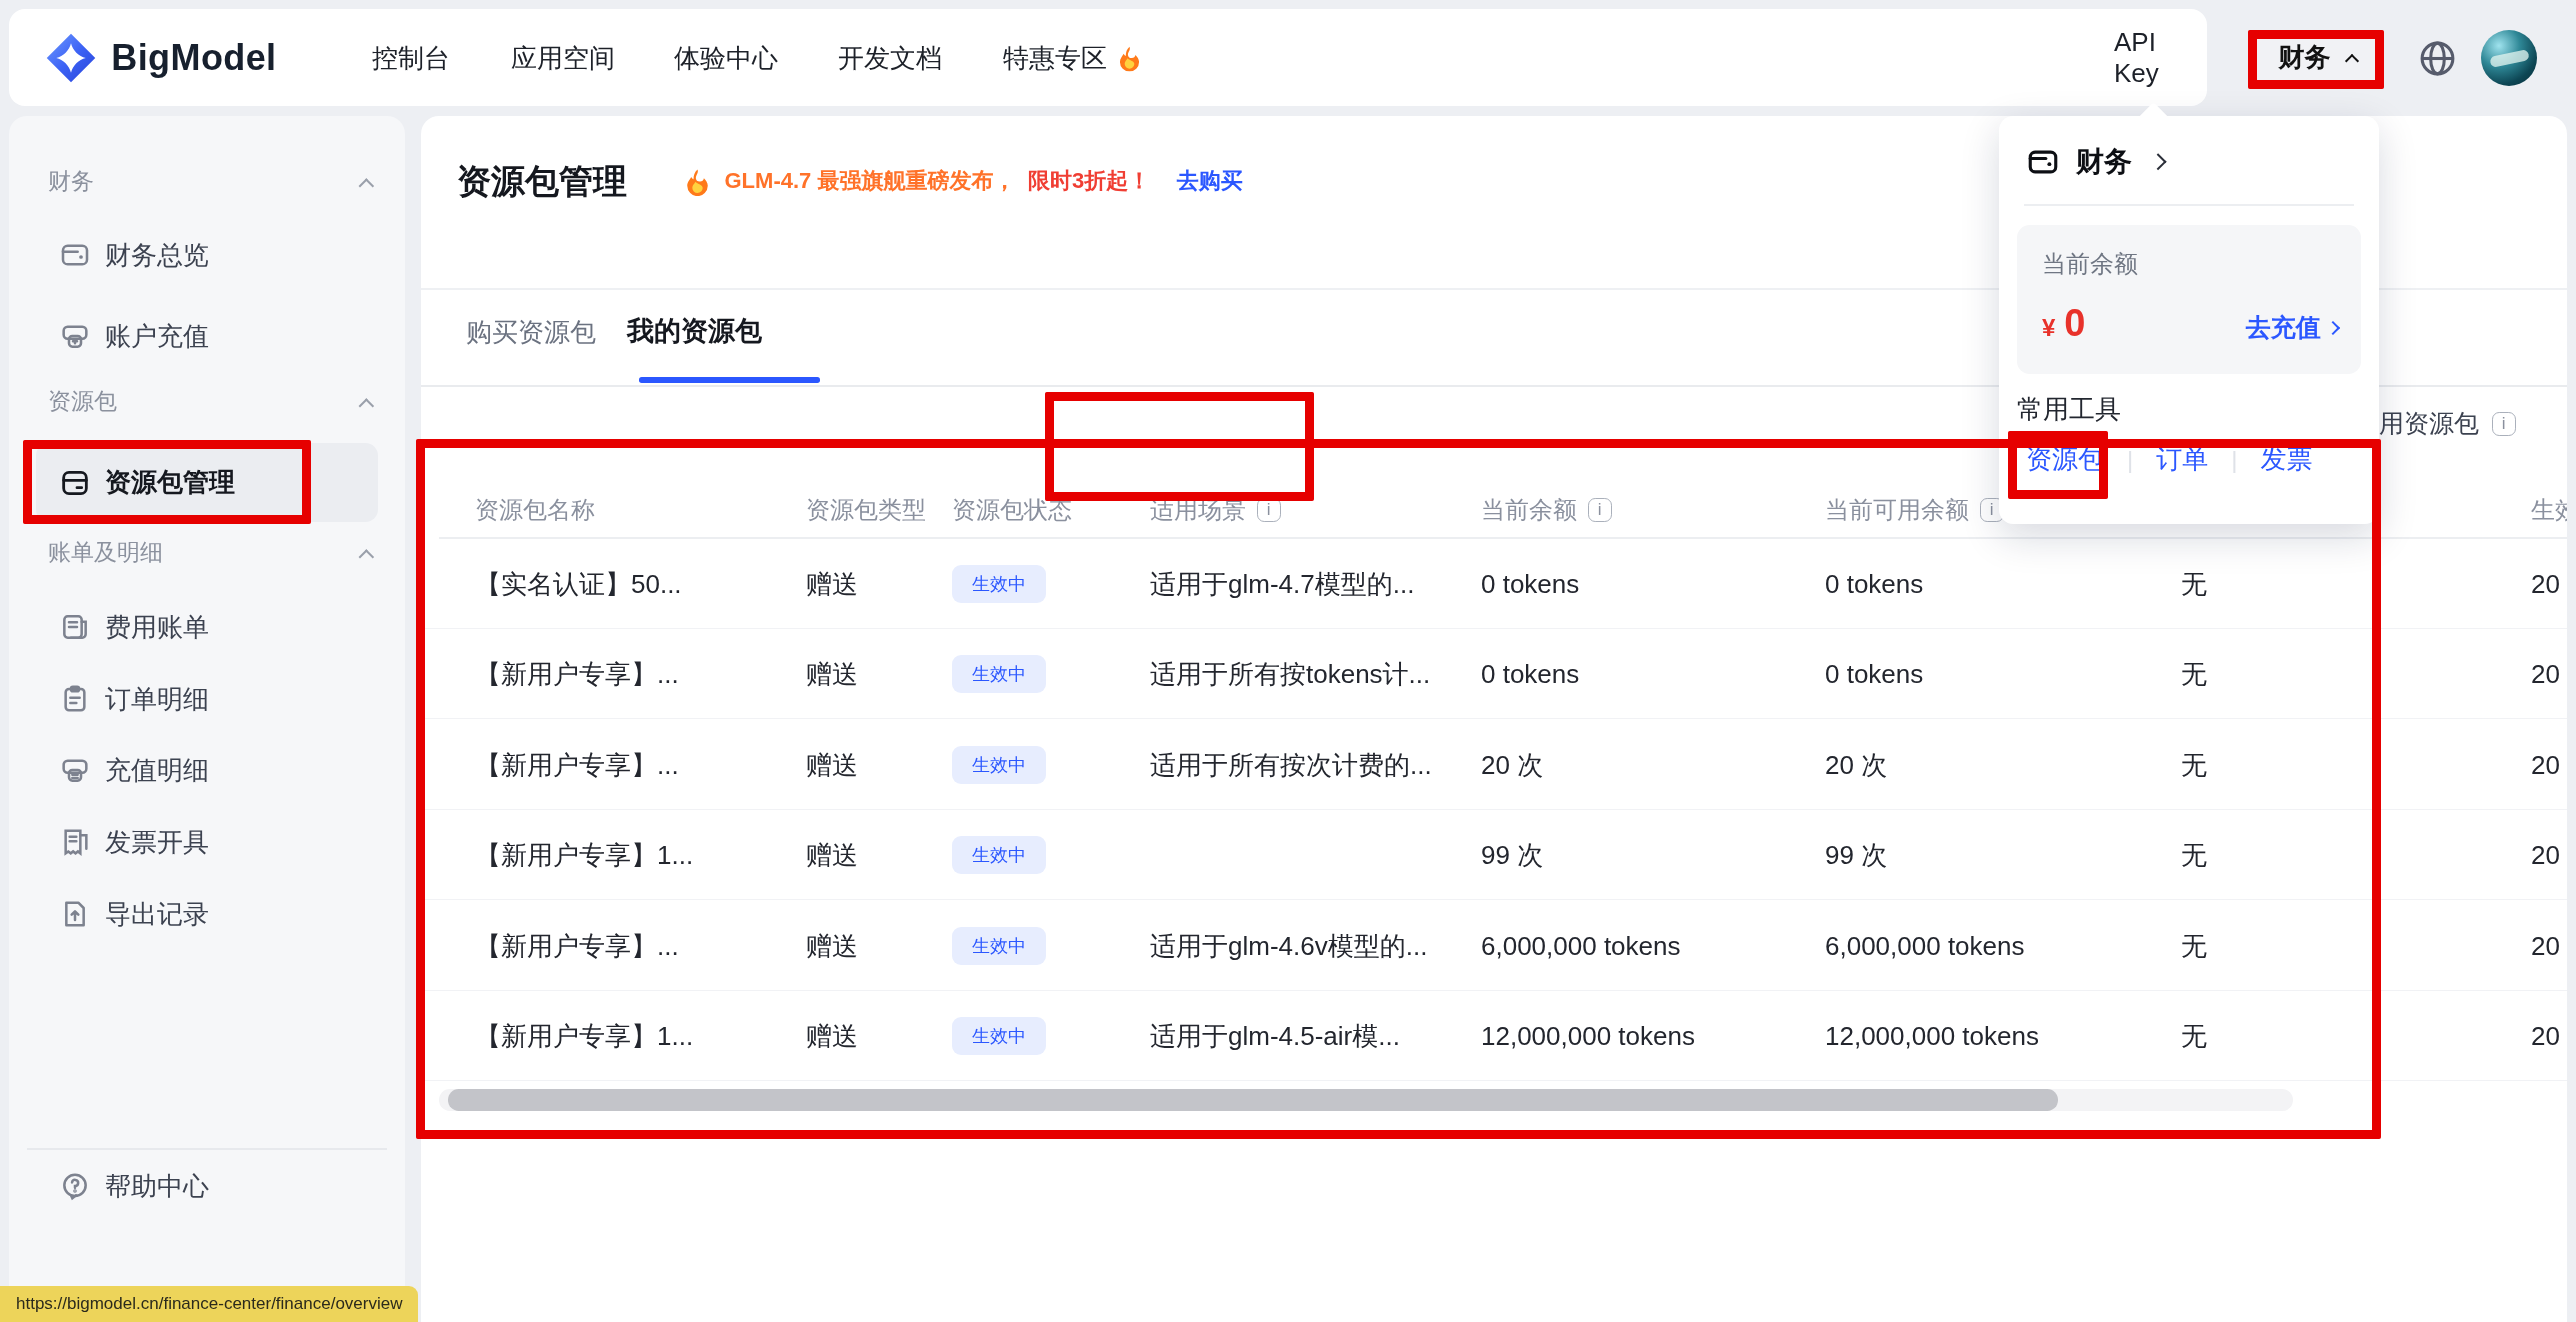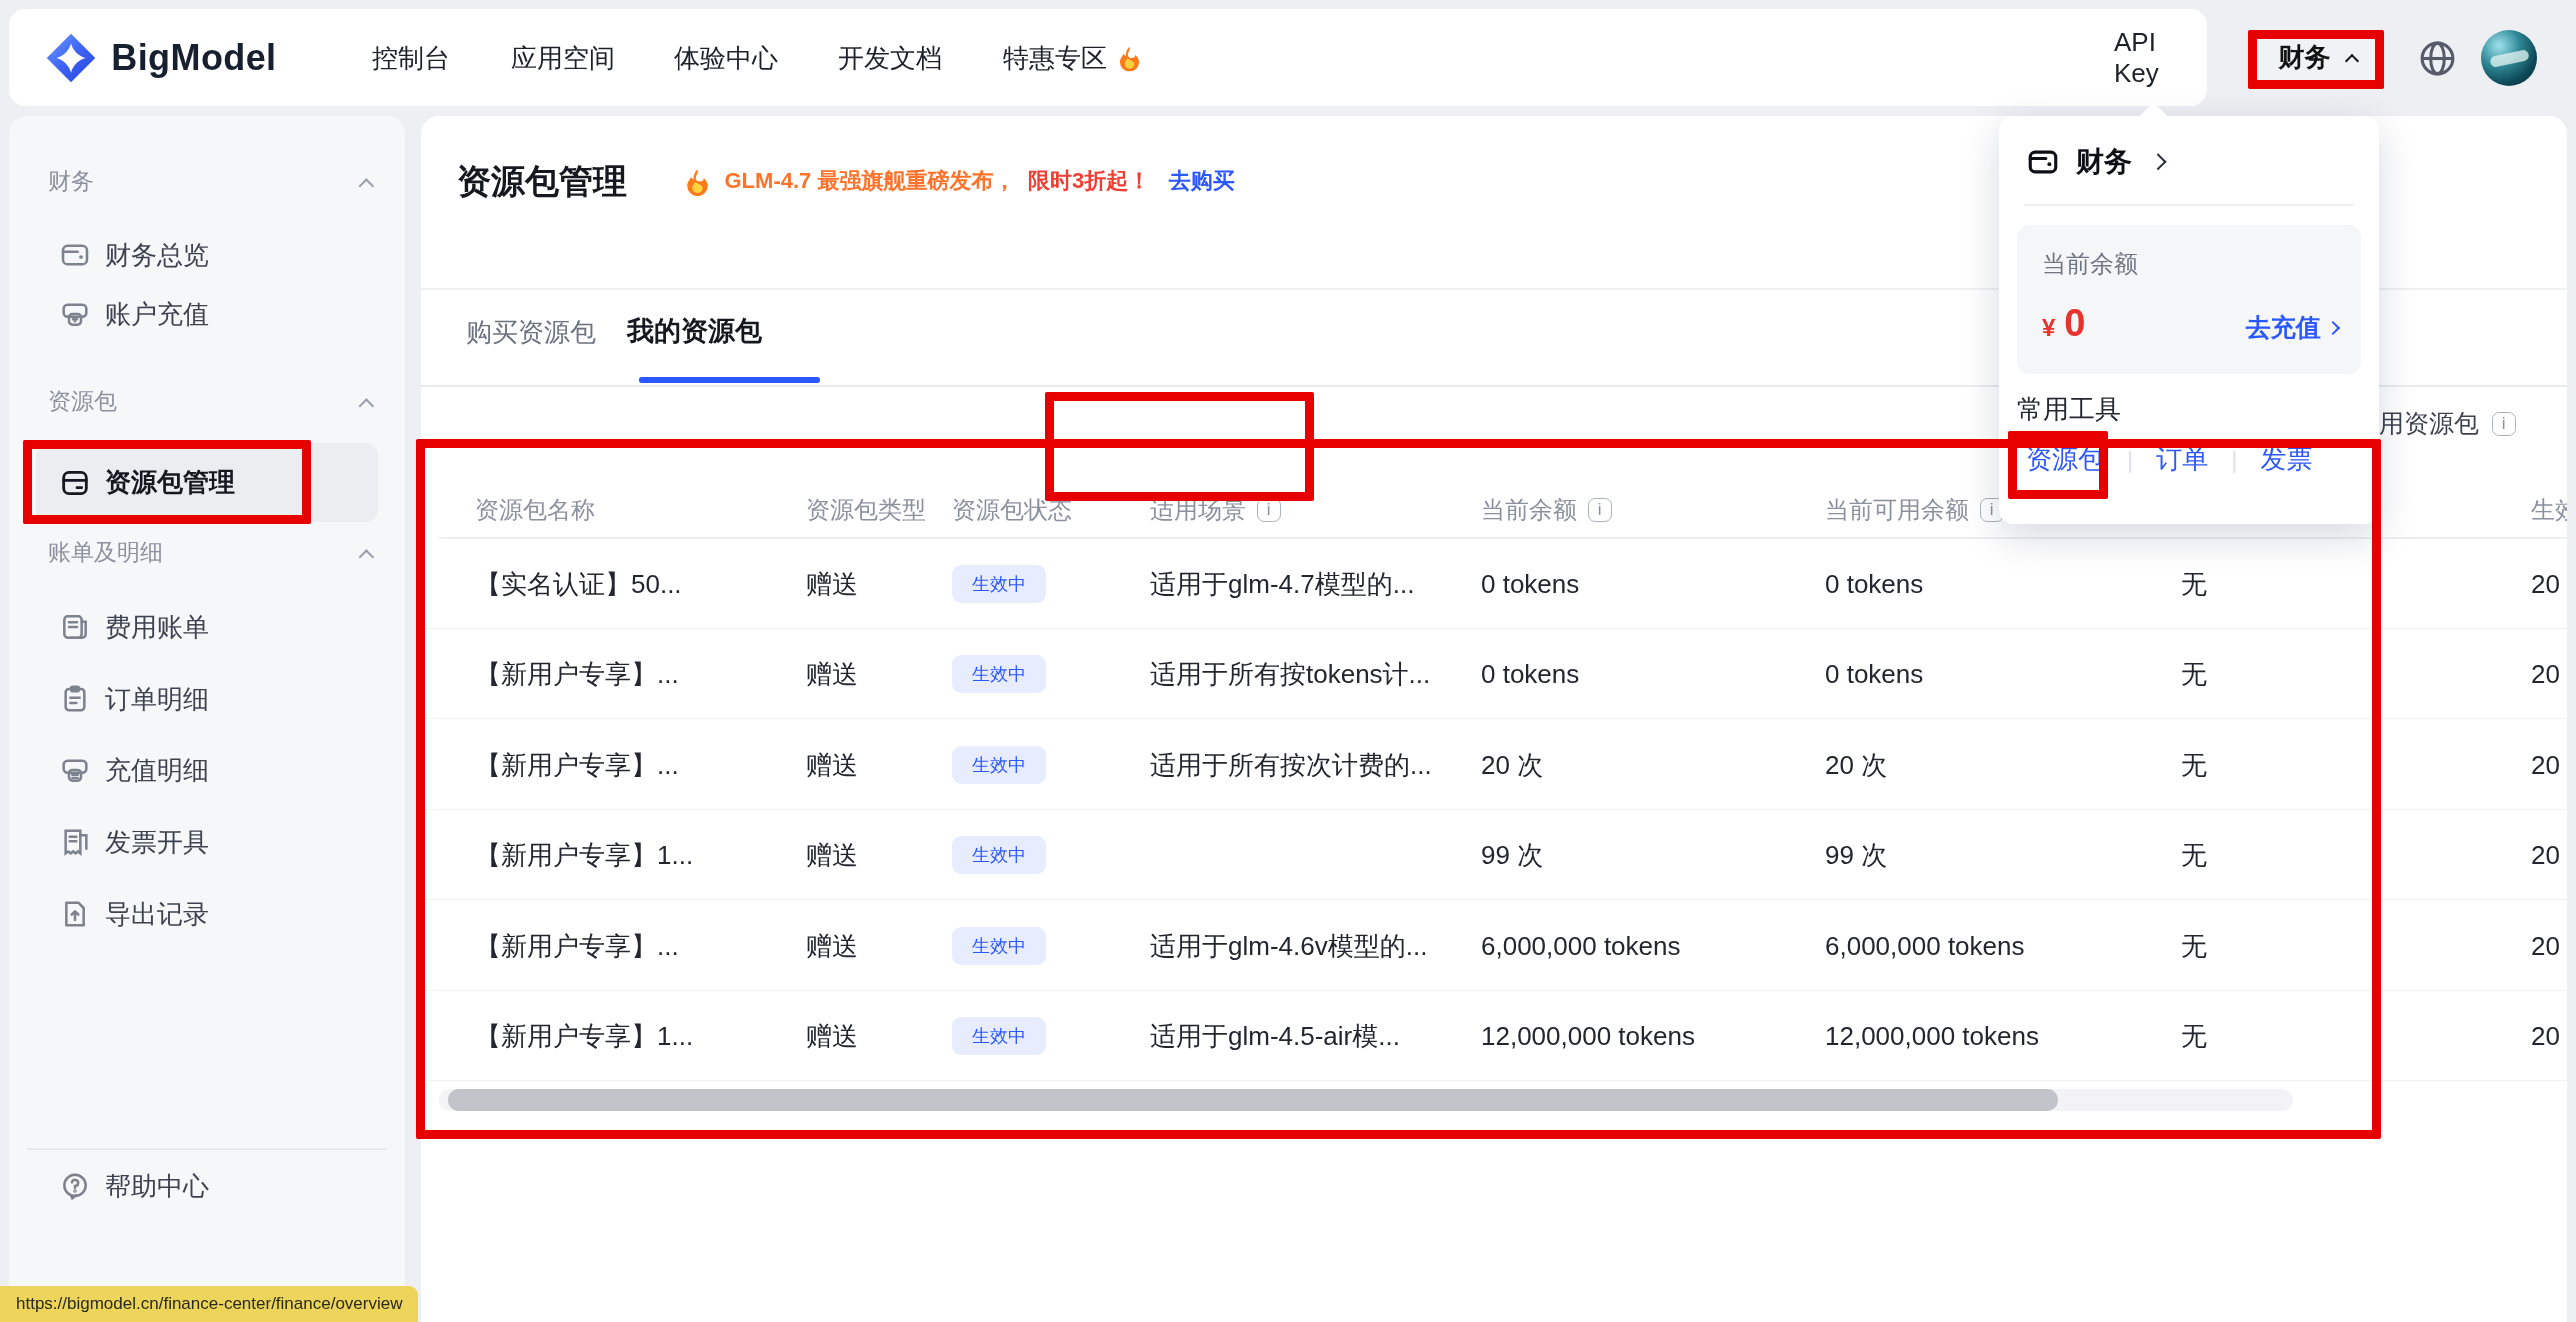--- a/index.html
+++ b/index.html
@@ -48,21 +48,21 @@
   .sitem svg { flex:0 0 auto; }
   .sdivider { position:absolute; left:18px; right:18px; top:1032px; height:1.8px; background:#e7e9ed; }
   
   .content { position:absolute; left:421px; top:116px; width:2146px; height:1206px;
     background:#fff; border-radius:18px 18px 0 0; overflow:hidden; }
   .page-title { position:absolute; left:36px; top:43px; font-size:34px; font-weight:bold; color:#15181f; }
   .promo { position:absolute; left:262px; top:50px; display:flex; align-items:center; gap:12.5px;
     font-size:22px; font-weight:600; white-space:nowrap; }
   .promo .headline { color:#ff7229; }
   .promo .deal { color:#f03e33; }
-  .promo .buy { color:#2b57ff; margin-left:6px; }
+  .promo .buy { color:#2b57ff; margin-left:14px; }
   .hdivider1 { position:absolute; left:0; right:0; top:172px; height:1.8px; background:#eef0f3; }
   .tab { position:absolute; top:199px; font-size:26px; color:#6b7280; white-space:nowrap; }
   .tab.active { font-size:27px; font-weight:bold; color:#15181f; top:197px; }
   .tab-underline { position:absolute; left:218px; top:261px; width:181px; height:6.3px;
     background:#2b57ff; border-radius:2.7px; }
   .hdivider2 { position:absolute; left:0; right:0; top:269px; height:1.8px; background:#e9ebee; }
   .filter { position:absolute; left:1958px; top:288px; height:39px; display:flex;
     align-items:center; gap:2px; font-size:25px; color:#3c4250; white-space:nowrap; }
   .info { display:inline-flex; width:24px; height:24px; border:1.8px solid #aab0bb; border-radius:7.2px;
     color:#8a909e; font-size:17px; align-items:center; justify-content:center;
@@ -169,21 +169,21 @@
       <span class="chev"></span>
     </div>
     <div class="sitem" style="top:107px">
       <svg width="32" height="32" viewBox="0 0 24 24" fill="none" stroke="#7d828f" stroke-width="1.9" stroke-linecap="round">
         <rect x="3" y="5" width="18" height="14" rx="3.5"></rect>
           <path d="M3 9.5h11"></path>
           <circle cx="16.5" cy="13.5" r="1.4" fill="#7d828f" stroke="none"></circle>
       </svg>
       <span>财务总览</span>
     </div>
-    <div class="sitem" style="top:166px">
+    <div class="sitem" style="top:188px">
       <svg width="32" height="32" viewBox="0 0 24 24" fill="none" stroke="#7d828f" stroke-width="1.9" stroke-linecap="round">
         <rect x="3.5" y="5" width="17" height="9" rx="3"></rect>
           <rect x="7.5" y="12" width="9" height="8" rx="2.5"></rect>
           <path d="M12 14.5v3M10.5 16h3"></path>
       </svg>
       <span>账户充值</span>
     </div>
     <div class="sgroup" style="top:271px">
       <span>资源包</span>
       <span class="chev"></span>

